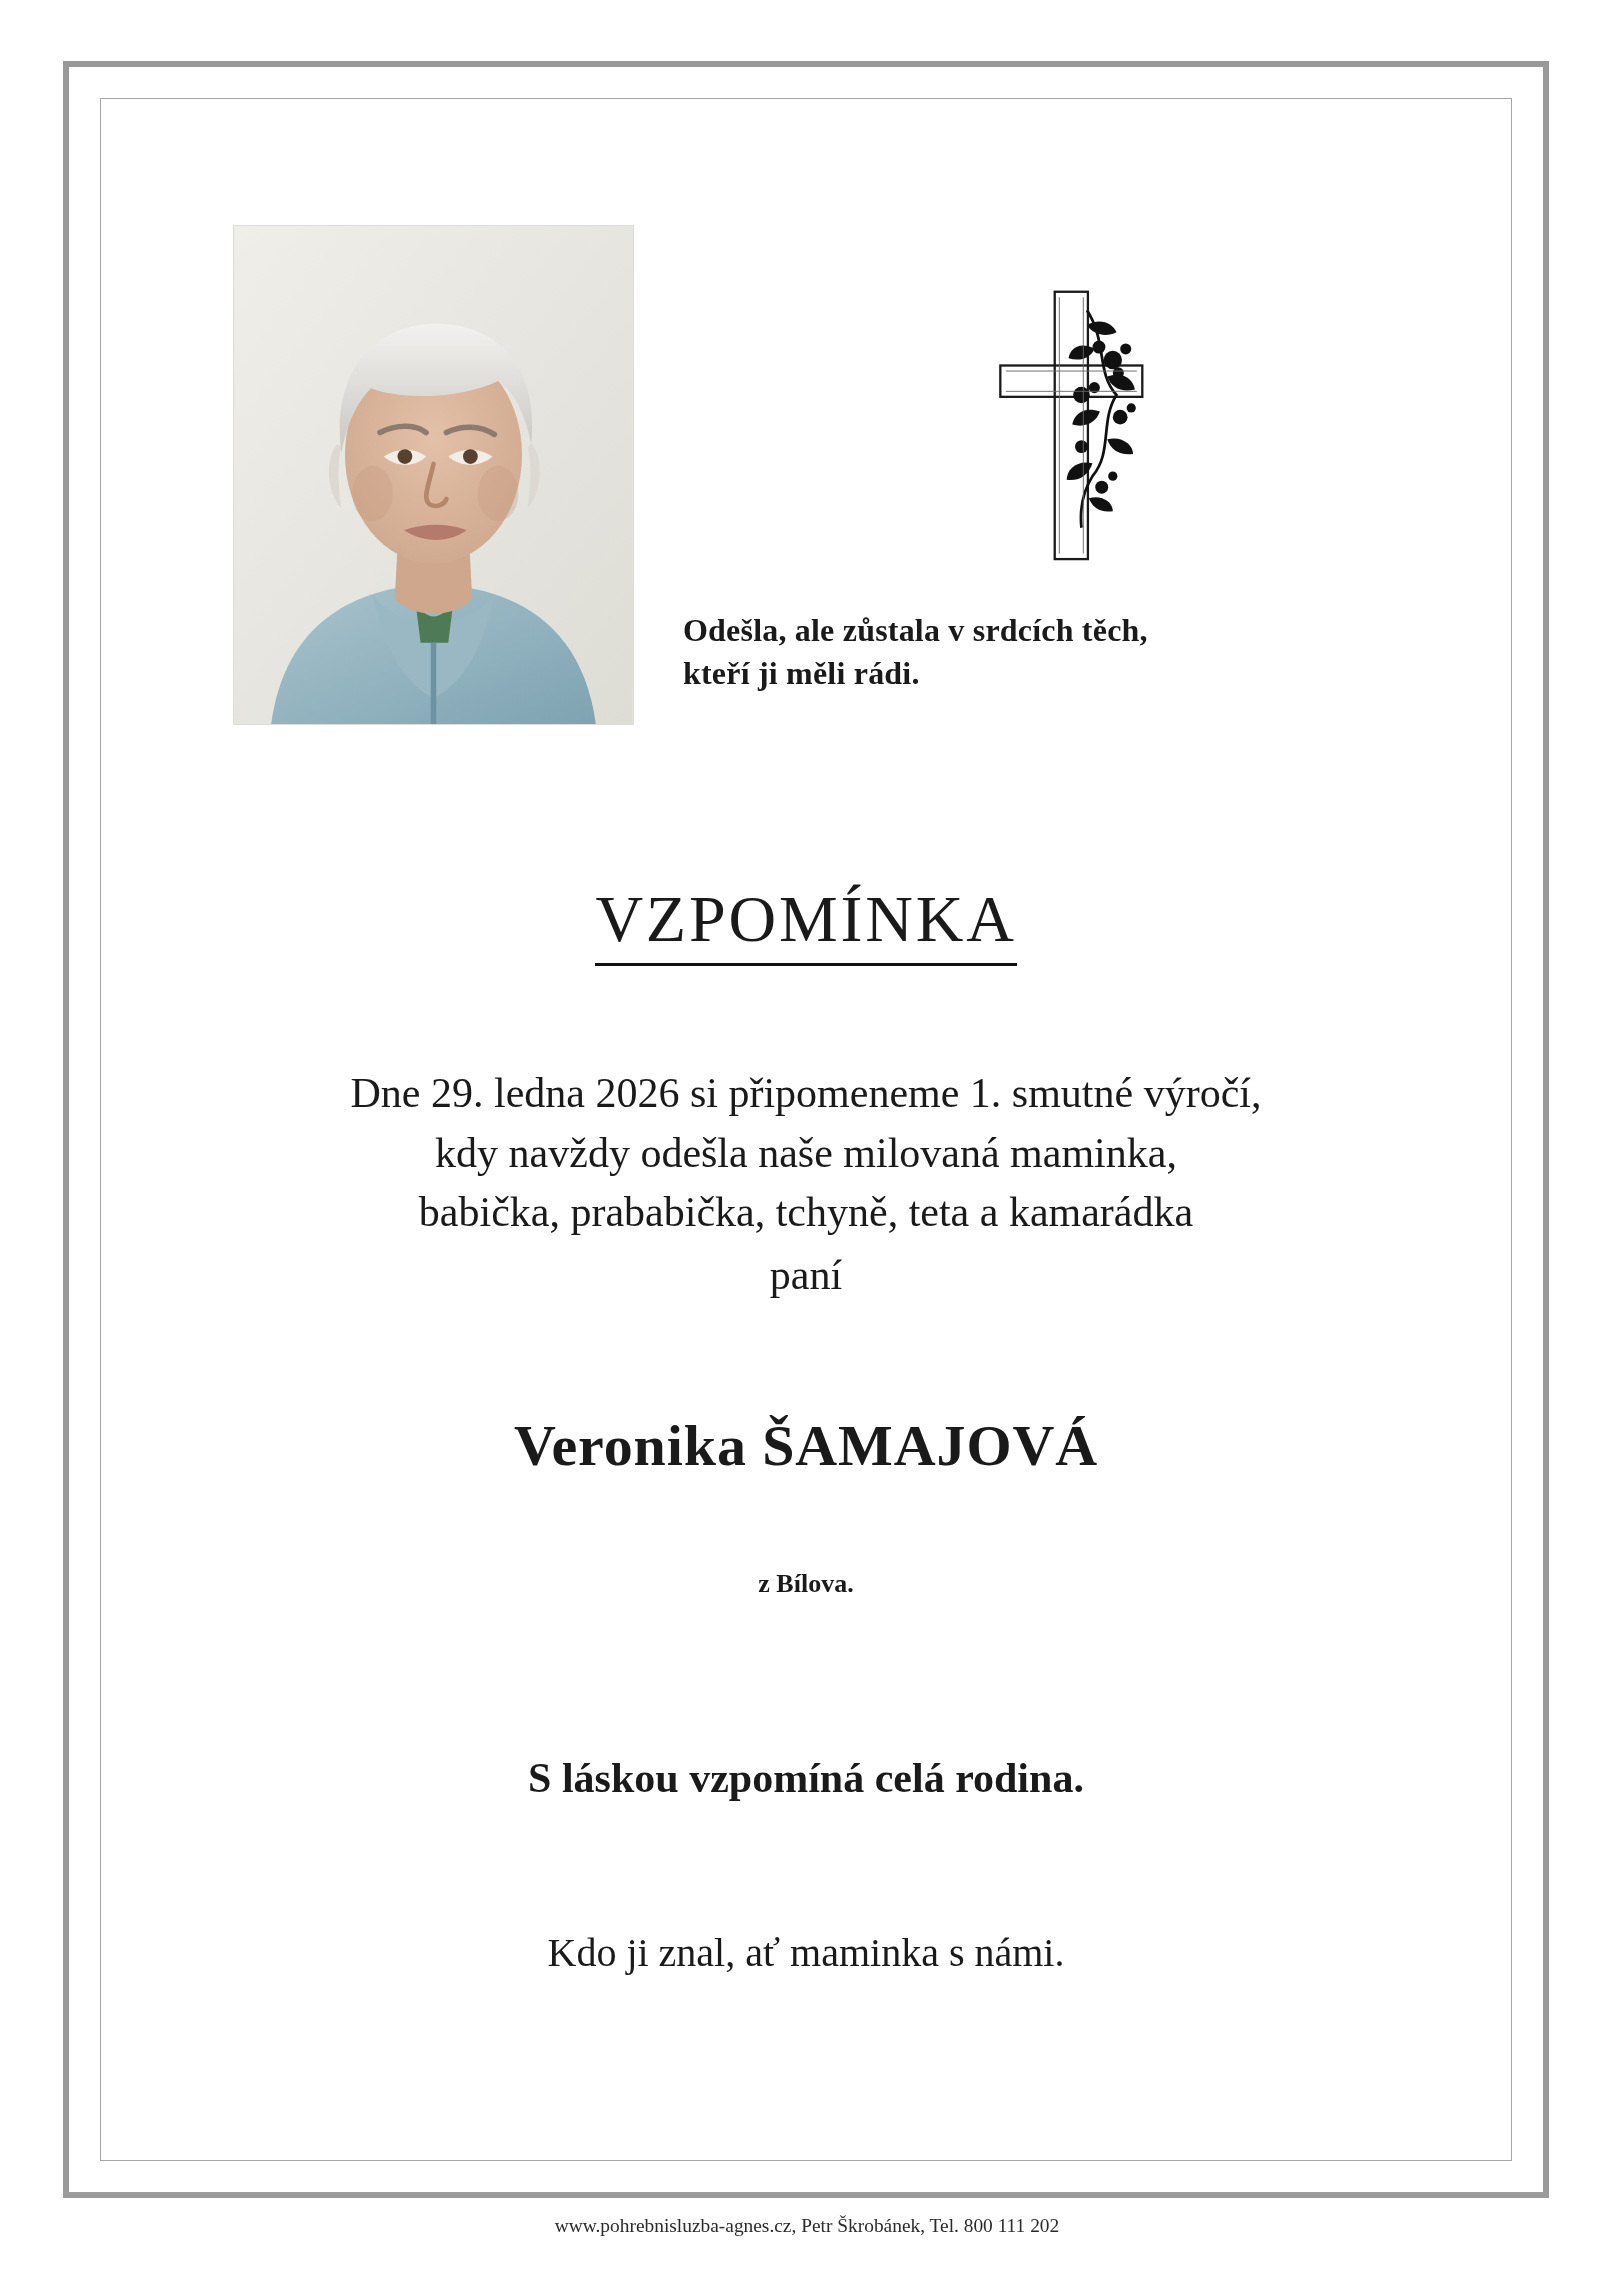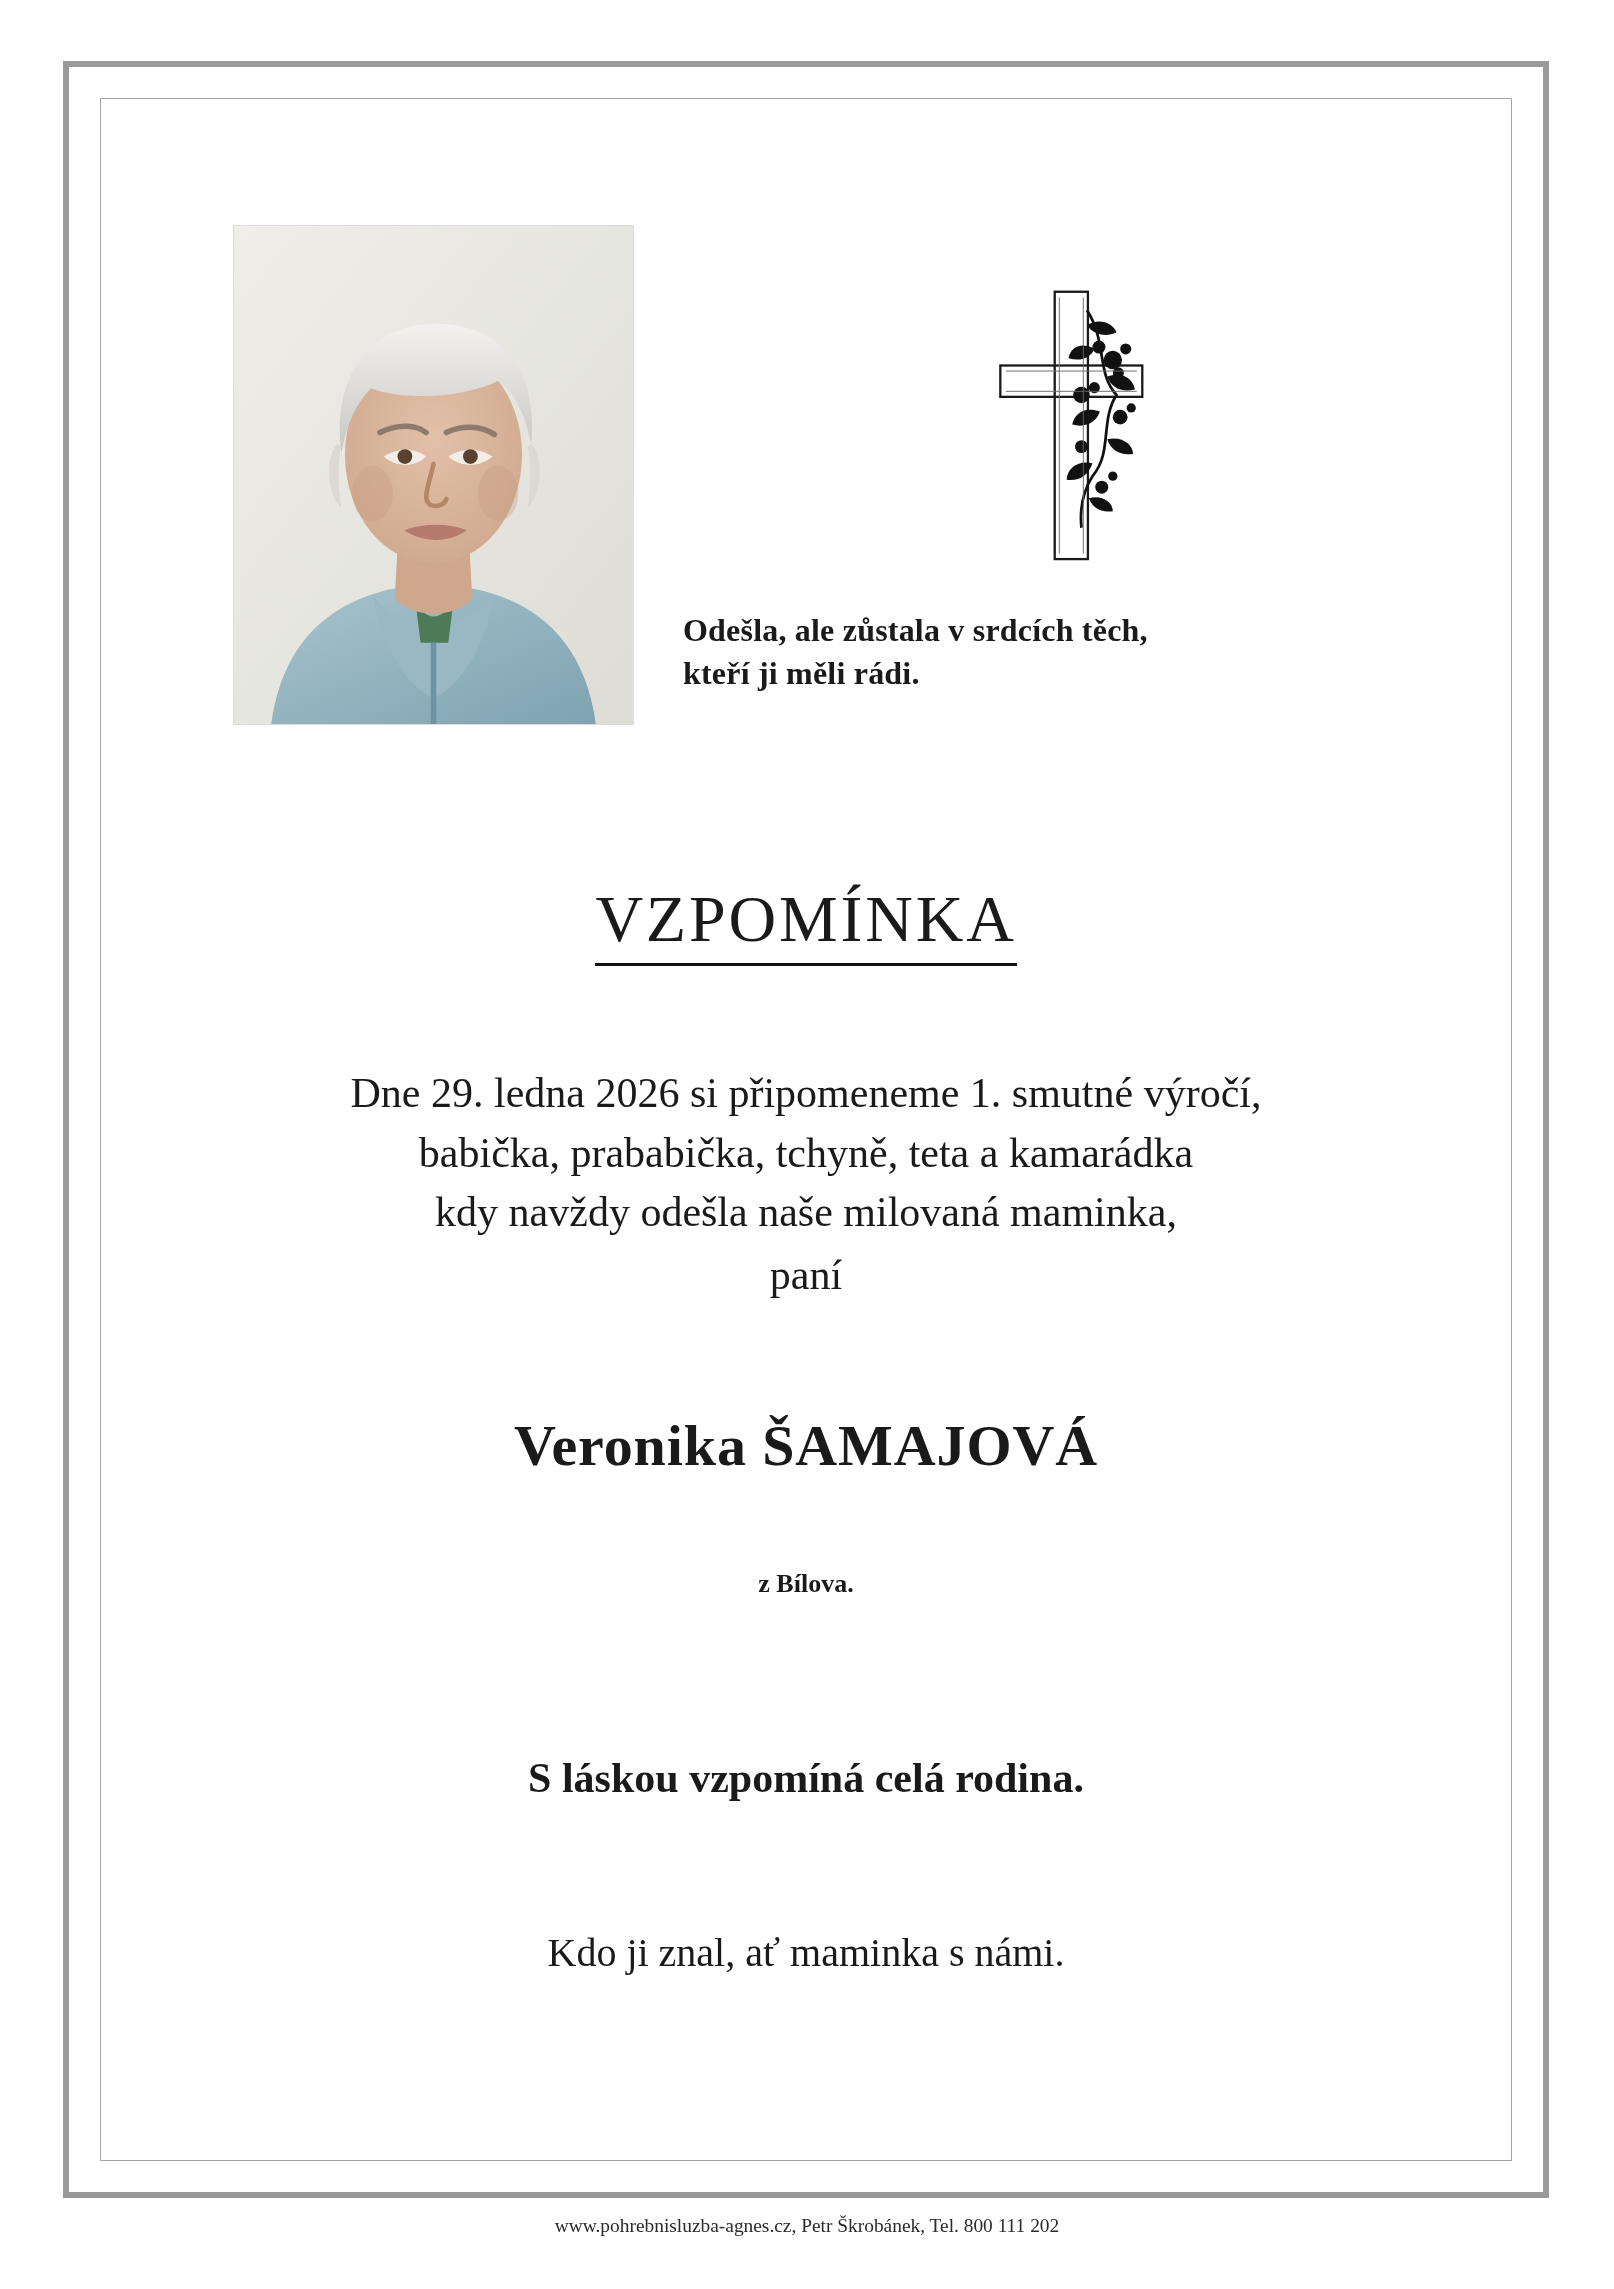--- a/index.html
+++ b/index.html
@@ -261,22 +261,22 @@
     <span class="line">Odešla, ale zůstala v srdcích těch,</span>
     <span class="line">kteří ji měli rádi.</span>
   </div>
 
   <div class="title">
     <span class="title-text">VZPOMÍNKA</span>
   </div>
 
   <div class="body-block intro">
     <span class="line">Dne 29. ledna 2026 si připomeneme 1. smutné výročí,</span>
+    <span class="line">kdy navždy odešla naše milovaná maminka,</span>
     <span class="line">babička, prababička, tchyně, teta a kamarádka</span>
-    <span class="line">kdy navždy odešla naše milovaná maminka,</span>
   </div>
 
   <div class="body-block pani">paní</div>
 
   <div class="body-block name">Veronika ŠAMAJOVÁ</div>
 
   <div class="body-block origin">z Bílova.</div>
 
   <div class="body-block family">S láskou vzpomíná celá rodina.</div>
 

